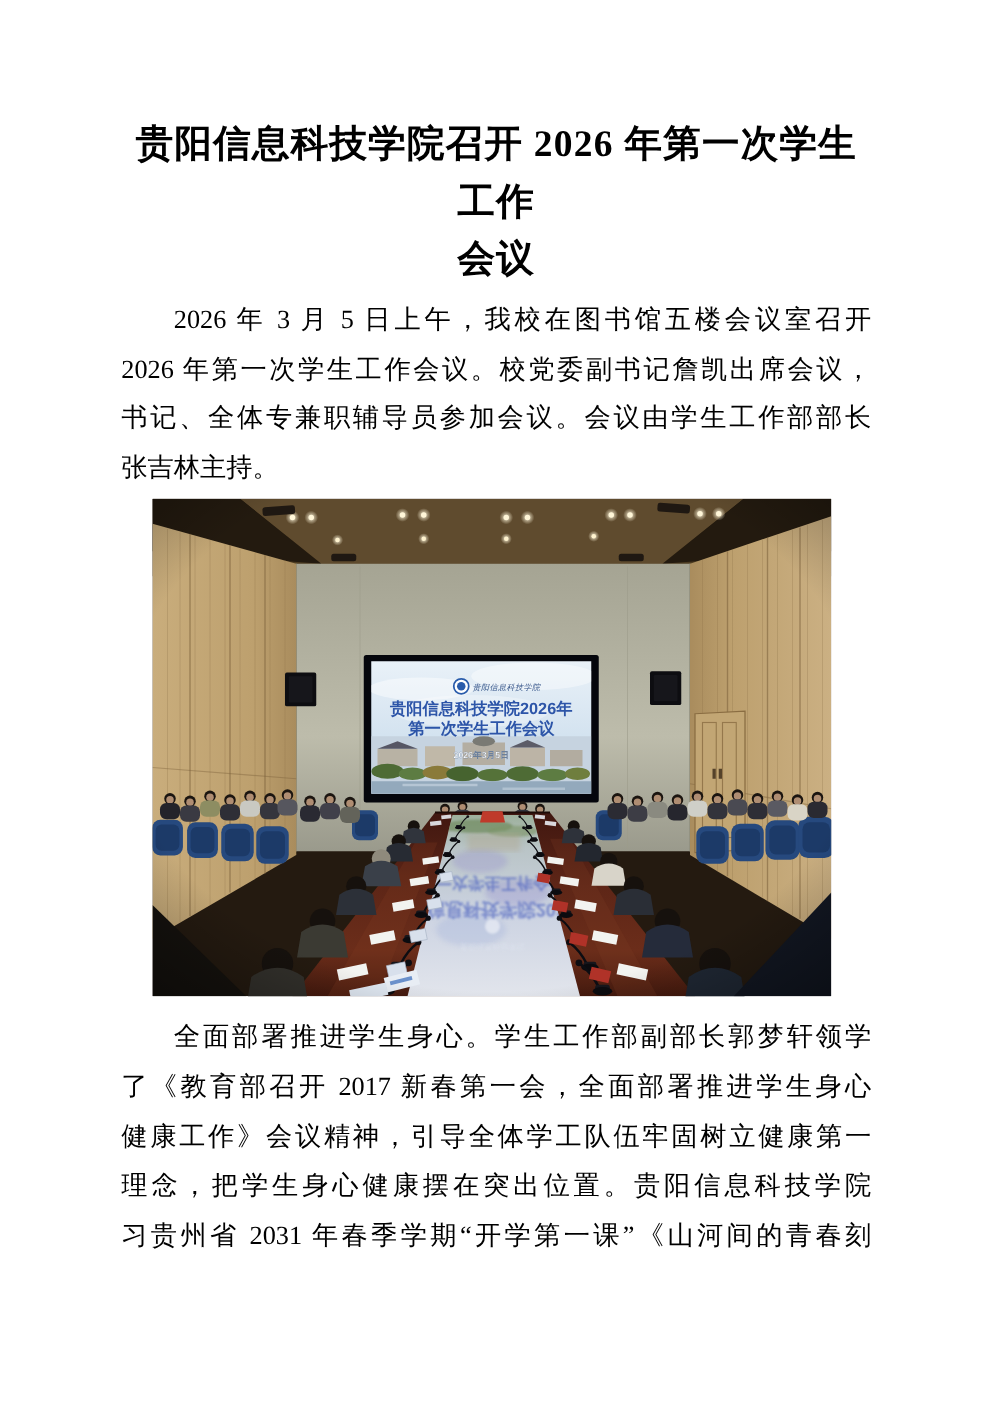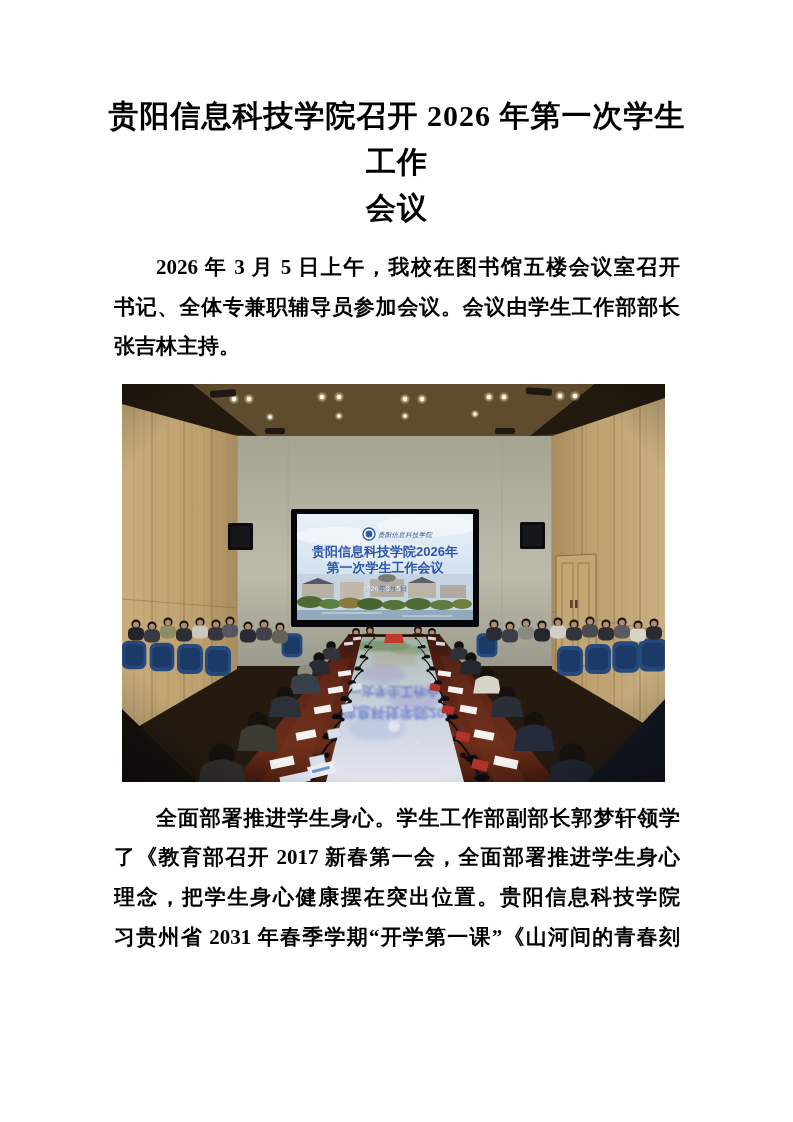--- a/index.html
+++ b/index.html
@@ -3,41 +3,42 @@
 <meta charset="utf-8">
 <style>
   html,body{margin:0;padding:0;}
   body{width:793px;height:1122px;background:#ffffff;overflow:hidden;}
   .page{position:relative;width:793px;height:1122px;background:#ffffff;
         font-family:"Liberation Serif","DejaVu Serif",serif;color:#000;}
   .content{position:absolute;left:97px;top:93px;width:600px;}
   .title-line{font-size:30px;font-weight:700;line-height:46px;text-align:center;
               letter-spacing:1px;}
   .title-block{margin-bottom:5px;}
-  .para{margin:17px;font-weight:bold;}
+  .para{margin:0;}
   .tline{font-size:21px;line-height:39.6px;text-align:justify;text-align-last:justify;
          white-space:nowrap;overflow:hidden;}
   .tline.first{text-indent:42px;}
   .tline.flush-left{text-align-last:left;}
   .photo-wrap{width:543px;height:398px;margin:5px 0 13px 25px;position:relative;}
   .photo-wrap svg{display:block;width:543px;height:398px;}
 </style>
 </head>
 <body>
 
 <div class="page">
   <div class="content">
 
     <div class="title-block">
       <div class="title-line">贵阳信息科技学院召开 2026 年第一次学生工作</div>
       <div class="title-line">会议</div>
     </div>
 
     <div class="para">
         <div class="tline first">2026 年 3 月 5 日上午，我校在图书馆五楼会议室召开</div>
+        <div class="tline">2026 年第一次学生工作会议。校党委副书记詹凯出席会议，</div>
         <div class="tline">书记、全体专兼职辅导员参加会议。会议由学生工作部部长</div>
         <div class="tline flush-left">张吉林主持。</div>
       </div>
 
     <div class="photo-wrap">
       <svg viewBox="0 0 543 398" xmlns="http://www.w3.org/2000/svg">
         <defs>
           <linearGradient id="gCeil" x1="0" y1="0" x2="0" y2="1">
             <stop offset="0" stop-color="#140e08"></stop>
               <stop offset="0.55" stop-color="#3a2d1b"></stop>
@@ -420,18 +421,19 @@
           <polygon points="0,325 75,398 0,398" fill="#15120e"></polygon>
           <polygon points="543,315 543,398 465,398" fill="#121722"></polygon>
           <rect x="0" y="0" width="543" height="398" fill="url(#rVig)"></rect>
         </g>
       </svg>
     </div>
 
     <div class="para">
         <div class="tline first">全面部署推进学生身心。学生工作部副部长郭梦轩领学</div>
         <div class="tline">了《教育部召开 2017 新春第一会，全面部署推进学生身心</div>
+        <div class="tline">健康工作》会议精神，引导全体学工队伍牢固树立健康第一</div>
         <div class="tline">理念，把学生身心健康摆在突出位置。贵阳信息科技学院</div>
         <div class="tline">习贵州省 2031 年春季学期“开学第一课”《山河间的青春刻</div>
       </div>
 
   </div>
 </div>
 
 </body></html>

